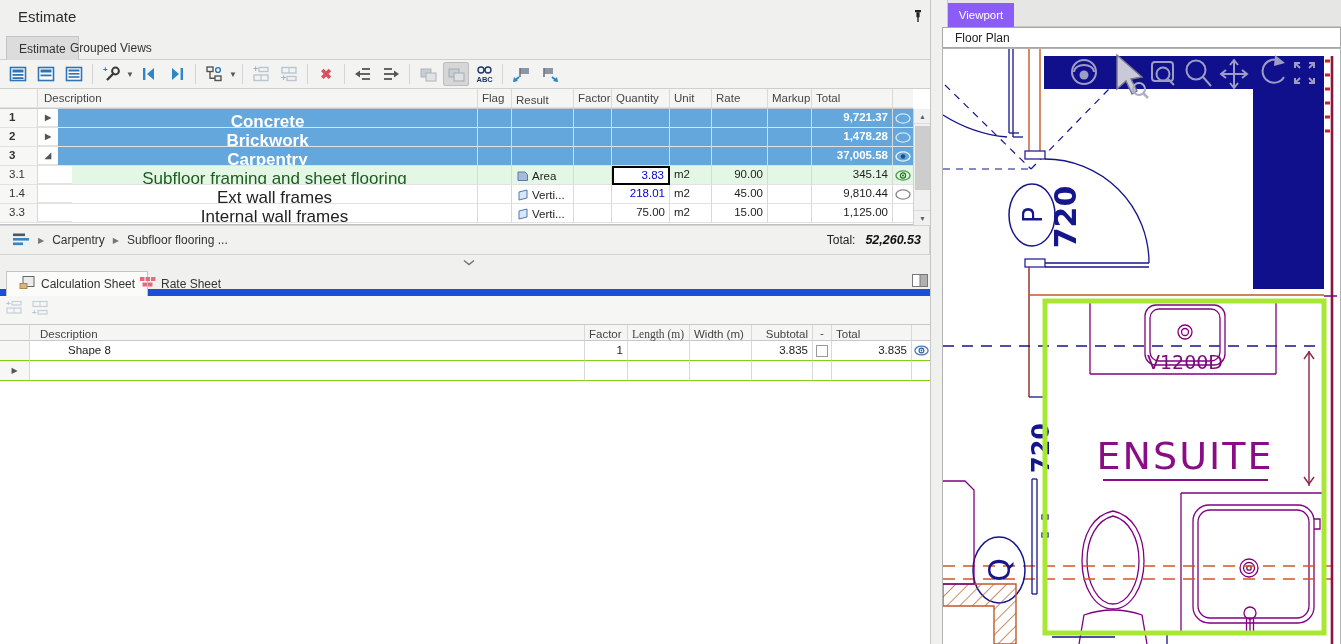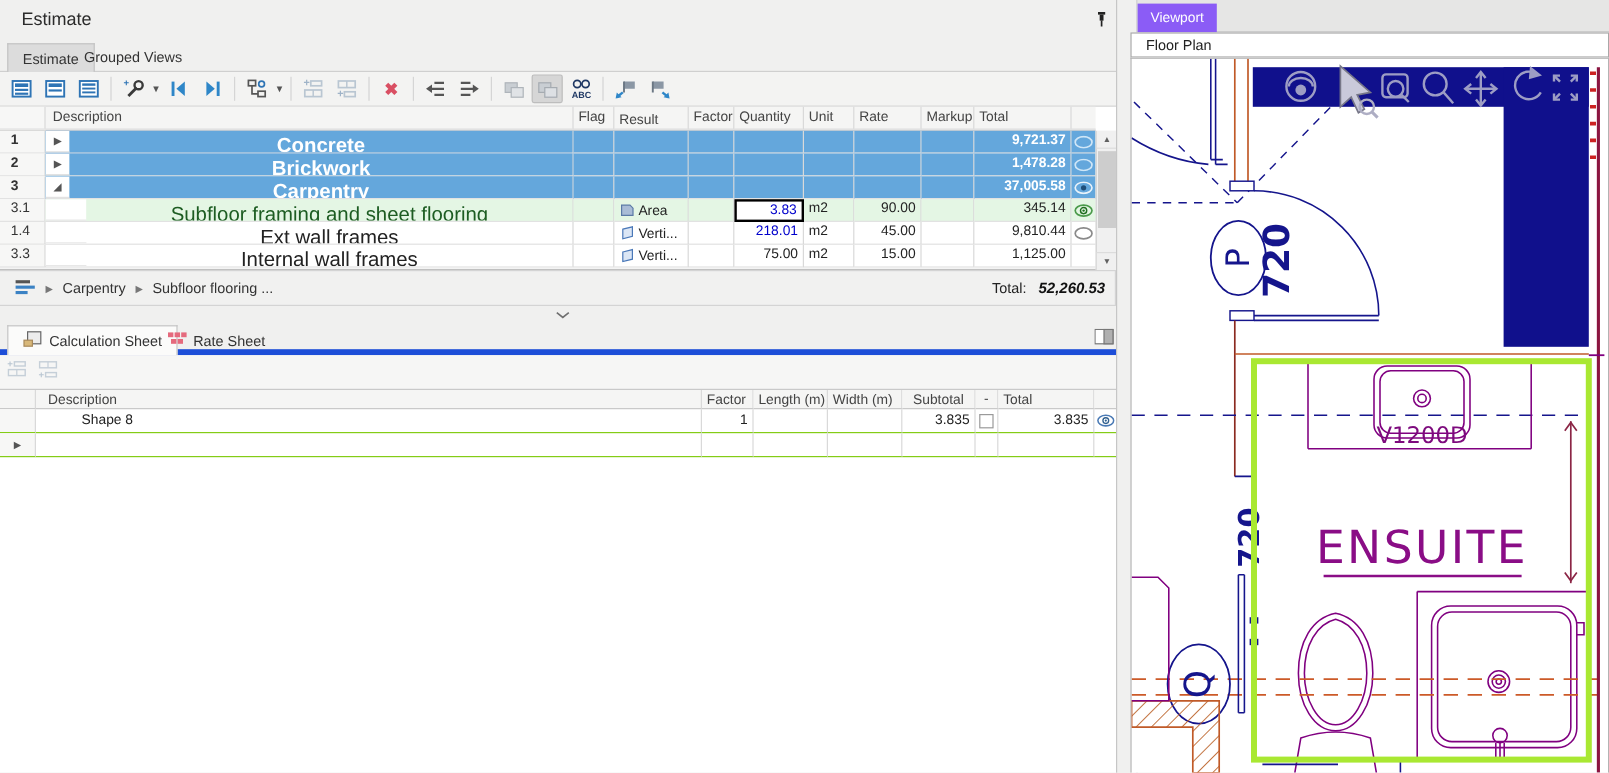--- a/index.html
+++ b/index.html
@@ -56,32 +56,32 @@
   
   #crumb{position:absolute;left:0;top:225px;width:930px;height:30px;background:#f1f1f0;border:1px solid #d4d4d4;border-left:none;display:flex;align-items:center;padding:0 8px 0 12px;font-size:12px;color:#333;}
   .crumb-arrow{font-size:8px;color:#777;margin:0 8px;}
   #crumb .spacer{flex:1;}
   .total-label{font-size:12px;color:#222;margin-right:10px;}
   .total-value{font-size:12.5px;font-weight:bold;color:#111;font-style:italic;}
   #hsplit{position:absolute;left:0;top:255px;width:937px;height:14px;display:flex;align-items:center;justify-content:center;}
 
   
   #bottom{position:absolute;left:0;top:269px;width:937px;height:375px;}
-  .sheet-tabs{position:absolute;left:0;top:0;width:937px;height:27px;border-bottom:5px solid #1d4ed8;}
+  .sheet-tabs{position:absolute;left:0;top:0;width:937px;height:27px;border-bottom:7px solid #1d4ed8;}
   .sheet-tab{position:absolute;top:2px;height:25px;display:flex;align-items:center;gap:5px;padding:0 12px;font-size:12px;color:#333;}
   .sheet-tab.active{background:#fbfbfa;border:1px solid #c4c4c4;border-bottom:none;}
   .mini-toolbar{position:absolute;left:0;top:27px;width:930px;height:28px;background:#f6f6f5;display:flex;align-items:center;padding-left:6px;gap:8px;}
   #calcgrid{position:absolute;left:0;top:55px;width:930px;height:320px;background:#fff;border-top:1px solid #c9c9c9;}
   .crow{display:flex;width:930px;}
   .cc{border-right:1px solid #d9d9d9;border-bottom:1px solid #84cc16;font-size:11.5px;color:#222;padding:3px 4px 0 4px;white-space:nowrap;}
   .chead .cc{background:#f5f5f4;color:#444;border-bottom:1px solid #c9c9c9;}
   .k-ind{width:30px;background:#f7f7f6;text-align:center;font-size:8px;color:#555;padding-top:5px;}
   .k-desc{width:555px;}
   .k-fac{width:43px;text-align:right;}
-  .k-len{width:62px;}
+  .k-len{width:62px;font-family:Liberation Serif, serif;}
   .k-wid{width:62px;}
   .k-sub{width:61px;text-align:right;}
   .k-dash{width:19px;display:flex;align-items:center;justify-content:center;padding:0;}
   .k-tot{width:80px;text-align:right;}
   .k-eye{width:18px;border-right:none;display:flex;align-items:center;justify-content:center;padding:0;}
   .chk{width:12px;height:12px;border:1px solid #9a9a9a;background:#fff;}
 
   
   #vsplitbar{position:absolute;left:930px;top:0;width:18px;height:644px;background:#f0f0ef;border-left:1px solid #c6c6c6;border-right:1px solid #c6c6c6;}
   #right{position:absolute;left:948px;top:0;width:393px;height:644px;}
@@ -472,21 +472,21 @@
             </svg></span>
       </div>
 
       <div id="calcgrid">
         <div class="crow chead">
           <div class="cc k-ind"></div>
           <div class="cc k-desc" style="padding-left:10px;">Description</div>
           <div class="cc k-fac" style="text-align:left;">Factor</div>
           <div class="cc k-len">Length (m)</div>
           <div class="cc k-wid">Width (m)</div>
-          <div class="cc k-sub" style="text-align:center;">Subtotal</div>
+          <div class="cc k-sub" style="text-align:right;">Subtotal</div>
           <div class="cc k-dash">-</div>
           <div class="cc k-tot" style="text-align:left;">Total</div>
           <div class="cc k-eye"></div>
         </div>
         <div class="crow" style="height:20px;">
           <div class="cc k-ind"></div>
           <div class="cc k-desc" style="padding-left:38px;">Shape 8</div>
           <div class="cc k-fac">1</div>
           <div class="cc k-len"></div>
           <div class="cc k-wid"></div>

